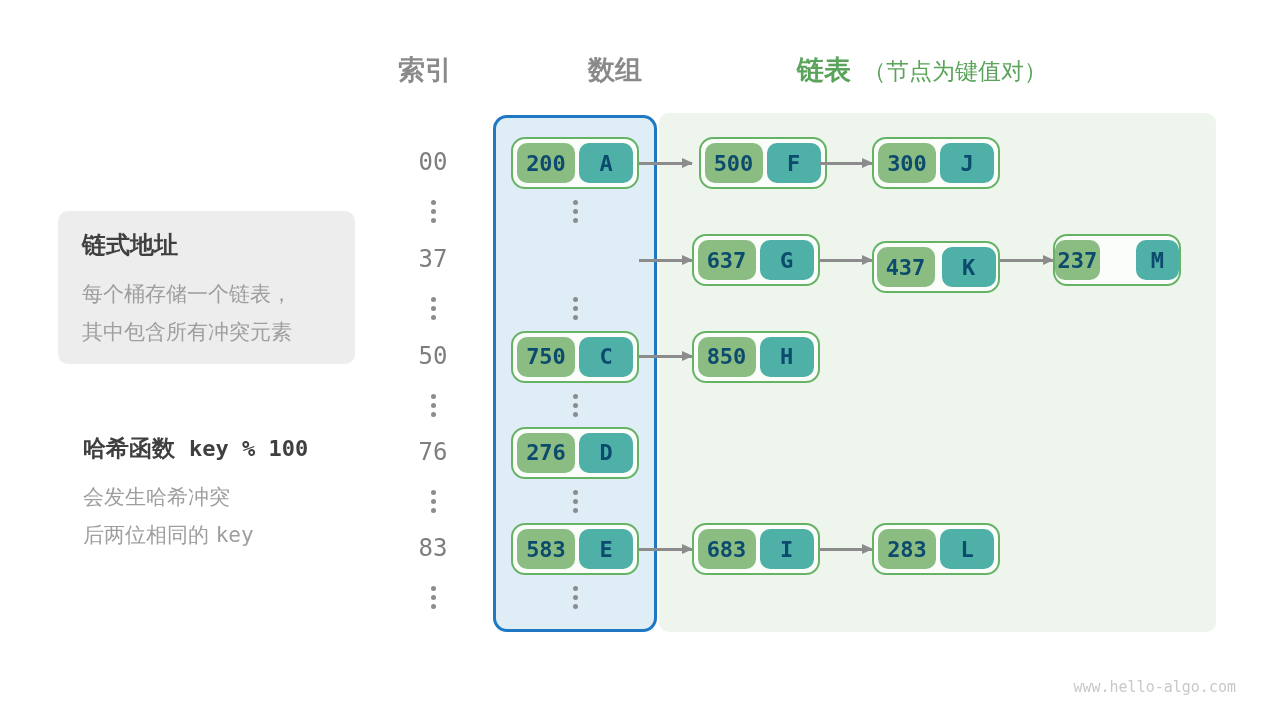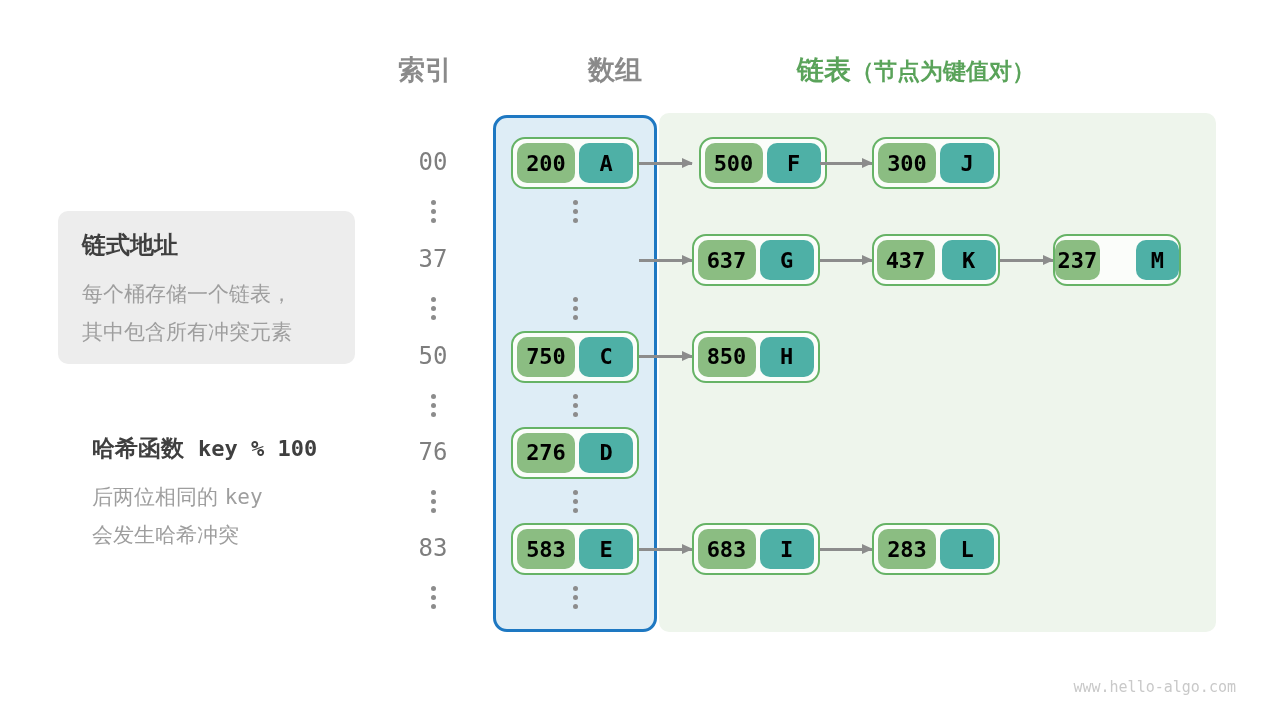--- a/index.html
+++ b/index.html
@@ -33,22 +33,23 @@
     position:absolute;
     top:52px;
     font-size:27px;
     font-weight:bold;
     color:var(--header-gray);
     white-space:nowrap;
   }
   .col-header.green{color:var(--header-green);}
   .header-note{
     font-size:23px;
-    font-weight:bold;
+    font-weight:normal;
     color:var(--header-green);
+    margin-left:12px;
   }
 
   
   .note-box{
     position:absolute;
     left:58px; top:211px;
     width:297px; height:153px;
     background:var(--box-bg);
     border-radius:10px;
     padding:18px 24px;
@@ -60,21 +61,21 @@
     margin-bottom:14px;
   }
   .note-line{
     font-size:21px;
     color:var(--body-gray);
     line-height:38px;
     white-space:nowrap;
   }
   .hash-note{
     position:absolute;
-    left:92px; top:433px;
+    left:83px; top:433px;
     white-space:nowrap;
   }
   .hash-note .hash-title-row{
     font-size:23px;
     font-weight:bold;
     color:var(--title-dark);
     margin-bottom:14px;
   }
   .mono{font-family:"DejaVu Sans Mono","Liberation Mono",monospace;}
   .hash-code{margin-left:14px;font-size:22px;}
@@ -113,21 +114,21 @@
     width:128px;height:52px;
     display:flex;align-items:center;justify-content:center;gap:4px;
     background:var(--node-inner-bg);
     border:2px solid var(--node-border);
     border-radius:14px;
   }
   .node .key,.node .val{
     height:40px;
     display:flex;align-items:center;justify-content:center;
     border-radius:10px;
-    color:#000000;
+    color:#0c4a6e;
     font-family:"DejaVu Sans Mono","Liberation Mono",monospace;
     font-size:22px;
     font-weight:bold;
   }
   .node .key{width:58px;background:var(--key-fill);}
   .node .val{width:54px;background:var(--value-fill);}
 
   .arrow{
     position:absolute;
     height:0;
@@ -177,25 +178,25 @@
 <div class="note-box">
   <div class="note-title">链式地址</div>
   <div class="note-line">每个桶存储一个链表，</div>
   <div class="note-line">其中包含所有冲突元素</div>
 </div>
 
 <div class="hash-note">
   <div class="hash-title-row">
     <span>哈希函数</span><span class="mono hash-code">key % 100</span>
   </div>
+  <div class="note-line">会发生哈希冲突</div>
   <div class="note-line">
     <span>后两位相同的</span>
     <span class="mono inline-code">key</span>
   </div>
-  <div class="note-line">会发生哈希冲突</div>
 </div>
 
 <div id="diagram-layer">
     <div class="index-label" style="left: 403px; top: 148px;">00</div>
     <div class="node" style="left: 511px; top: 137px;">
       <span class="key">200</span>
       <span class="val">A</span>
     </div>
     <div class="arrow" style="left: 639px; top: 161.5px; width: 52.5px;"></div>
     <div class="node" style="left: 691.5px; top: 137px; margin-left: 7px;">
@@ -217,21 +218,21 @@
       <div class="dot"></div>
       <div class="dot"></div>
     </div>
     <div class="index-label" style="left: 403px; top: 245px;">37</div>
     <div class="arrow" style="left: 639px; top: 258.5px; width: 52.5px;"></div>
     <div class="node" style="left: 691.5px; top: 234px;">
       <span class="key">637</span>
       <span class="val">G</span>
     </div>
     <div class="arrow" style="left: 819.5px; top: 258.5px; width: 52.5px;"></div>
-    <div class="node" style="left: 872px; top: 234px; gap: 7px;">
+    <div class="node" style="left: 872px; top: 241px; gap: 7px;">
       <span class="key">437</span>
       <span class="val">K</span>
     </div>
     <div class="arrow" style="left: 1000px; top: 258.5px; width: 52.5px;"></div>
     <div class="node" style="left: 1052.5px; top: 234px; gap: 36px;">
       <span class="key">237</span>
       <span class="val">M</span>
     </div>
     <div class="dots" style="left: 430px; top: 297px;">
       <div class="dot"></div>

